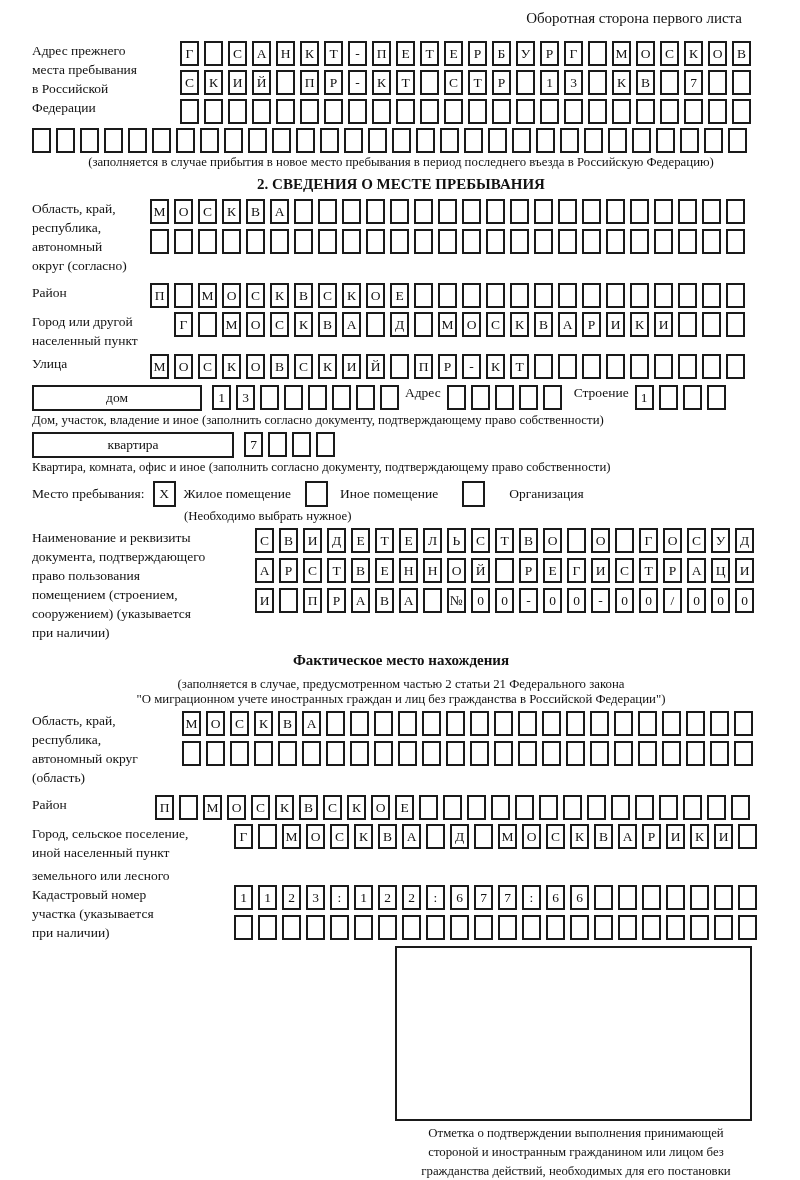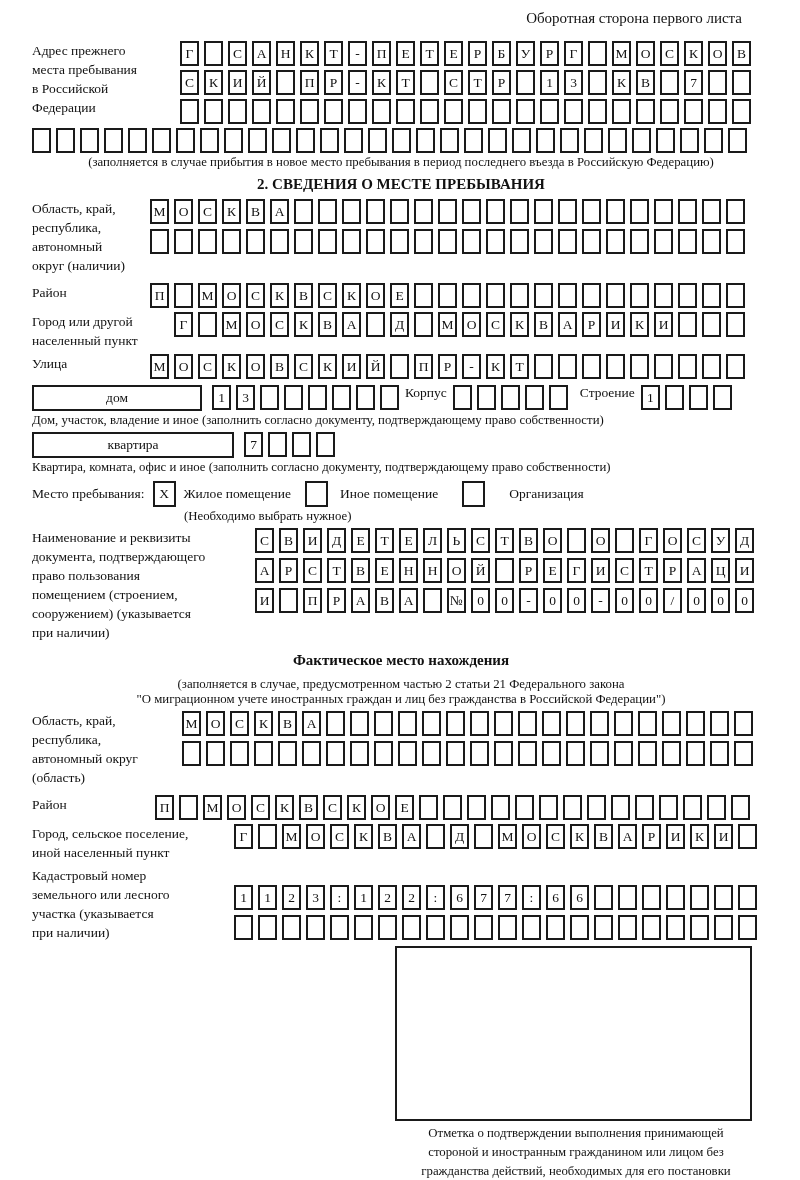--- a/index.html
+++ b/index.html
@@ -170,21 +170,21 @@
     </div>
   <div class="note c mt2">(заполняется в случае прибытия в новое место пребывания в период последнего въезда в Российскую Федерацию)</div>
 
   <div class="heading mt6">2. СВЕДЕНИЯ О МЕСТЕ ПРЕБЫВАНИЯ</div>
 
   <div class="frow mt6">
     <div class="flabel" style="width:118px;">
         <div>Область, край,</div>
         <div>республика,</div>
         <div>автономный</div>
-        <div>округ (наличии)</div>
+        <div>округ (согласно)</div>
       </div>
     <div class="rows" style="gap:5px;">
       <div class="boxes">
           <div class="cell">М</div>
           <div class="cell">О</div>
           <div class="cell">С</div>
           <div class="cell">К</div>
           <div class="cell">В</div>
           <div class="cell">А</div>
           <div class="cell"></div>
@@ -337,21 +337,21 @@
     <div class="boxes" style="margin-left:10px;">
         <div class="cell">1</div>
         <div class="cell">3</div>
         <div class="cell"></div>
         <div class="cell"></div>
         <div class="cell"></div>
         <div class="cell"></div>
         <div class="cell"></div>
         <div class="cell"></div>
       </div>
-    <div class="inline-lbl">Корпус</div>
+    <div class="inline-lbl">Адрес</div>
     <div class="boxes">
         <div class="cell"></div>
         <div class="cell"></div>
         <div class="cell"></div>
         <div class="cell"></div>
         <div class="cell"></div>
       </div>
     <div class="inline-lbl" style="padding-left:12px;">Строение</div>
     <div class="boxes">
         <div class="cell">1</div>
@@ -590,22 +590,22 @@
         <div class="cell">Р</div>
         <div class="cell">И</div>
         <div class="cell">К</div>
         <div class="cell">И</div>
         <div class="cell"></div>
       </div>
   </div>
 
   <div class="frow mt4">
     <div class="flabel" style="width:202px;">
+        <div>земельного или лесного</div>
         <div>Кадастровый номер</div>
-        <div>земельного или лесного</div>
         <div>участка (указывается</div>
         <div>при наличии)</div>
       </div>
     <div class="rows" style="gap:5px; margin-top:19px;">
       <div class="boxes">
           <div class="cell">1</div>
           <div class="cell">1</div>
           <div class="cell">2</div>
           <div class="cell">3</div>
           <div class="cell">:</div>

